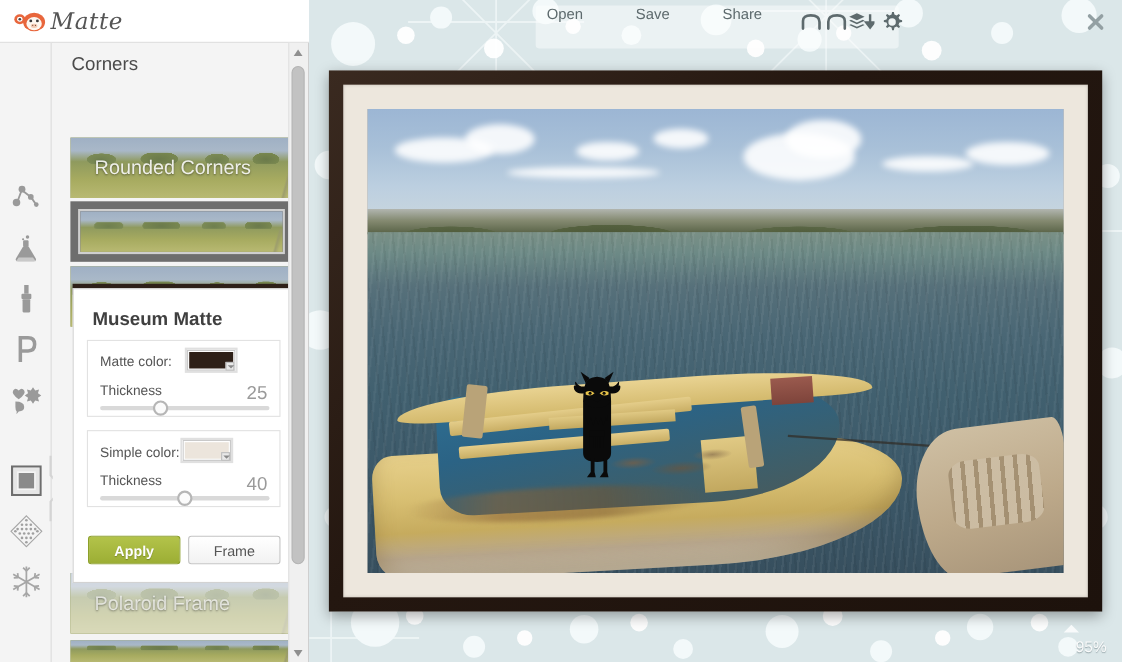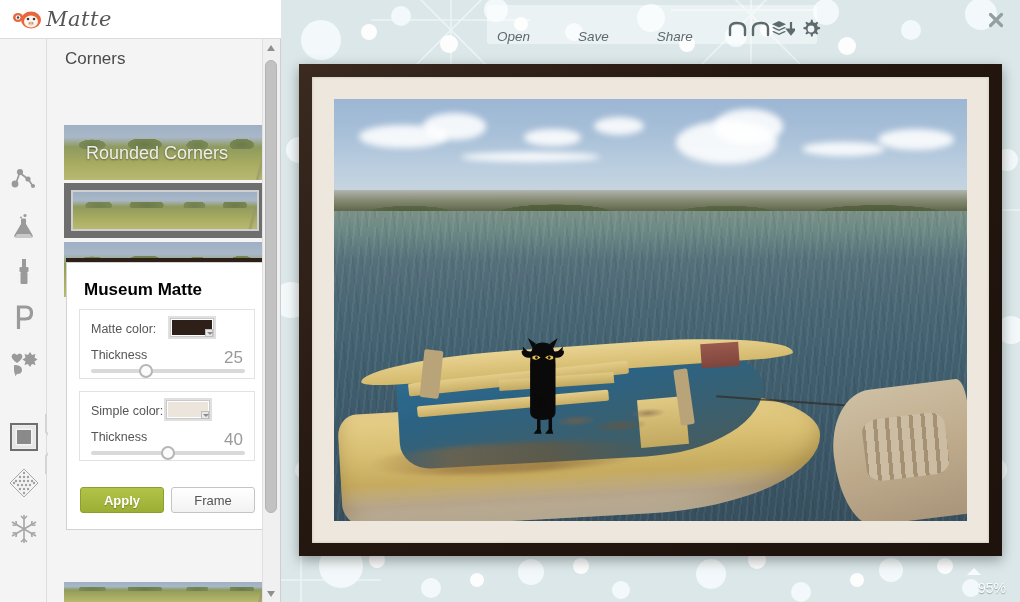--- a/index.html
+++ b/index.html
@@ -90,21 +90,21 @@
     border: 2px solid #cfcfcf; overflow: hidden;
   }
 
   
   #settings-card {
     position: absolute; left: 66px; top: 262px; width: 200px; height: 268px;
     background: #ffffff; border: 1px solid #d2d2d2;
   }
   #settings-title {
     position: absolute; left: 17px; top: 17px;
-    font-size: 17px; color: #000000; font-weight: bold;
+    font-size: 17px; color: #404040; font-weight: bold;
   }
   .opt-group {
     position: absolute; left: 12px; width: 176px;
     border: 1px solid #e2e2e2; background: #fff;
   }
   .opt-label {
     position: absolute; left: 11px; font-size: 12.5px; color: #555;
   }
   .swatch {
     position: absolute; width: 48px; height: 23px;
@@ -178,21 +178,21 @@
   
   #canvas-area {
     position: absolute; left: 281px; top: 0; width: 739px; height: 602px;
     background: #dce7e9;
     overflow: hidden;
   }
   #bg-pattern { position: absolute; inset: 0; }
   #toolbar {
     position: absolute; left: 206px; top: 5px; width: 330px; height: 39px;
     background: rgba(255,255,255,.45); border-radius: 3px;
-    display: flex; align-items: flex-end; font-style: italic;
+    display: flex; align-items: flex-start;
   }
   .tb-text {
     font-size: 13.5px; color: #5d6a6d; padding: 0 10px;
   }
   .tb-icon {
     width: 30px; height: 30px; display: flex; align-items: center; justify-content: center;
     color: #5d6a6d;
   }
   #close-x {
     position: absolute; right: 15px; top: 11px; width: 18px; height: 18px;
@@ -450,20 +450,25 @@
         <div class="inner">
           <div class="thumb-img"></div>
         </div>
       </div>
 
       <div class="thumb" style="top:203px">
         <div class="thumb-img"></div>
         <div class="thumb-label">Drop Shadow</div>
       </div>
 
+      <div class="thumb dim" style="top:482px;height:55px">
+        <div class="thumb-img"></div>
+        <div class="dim-overlay"></div>
+        <div class="thumb-label">Polaroid Frame</div>
+      </div>
 
       <div class="thumb dim" style="top:543px;height:20px">
         <div class="thumb-img"></div>
       </div>
     </div>
 
     <div id="matte-preview-edge"></div>
     <div id="settings-card">
       <div id="settings-title">Museum Matte</div>
 

